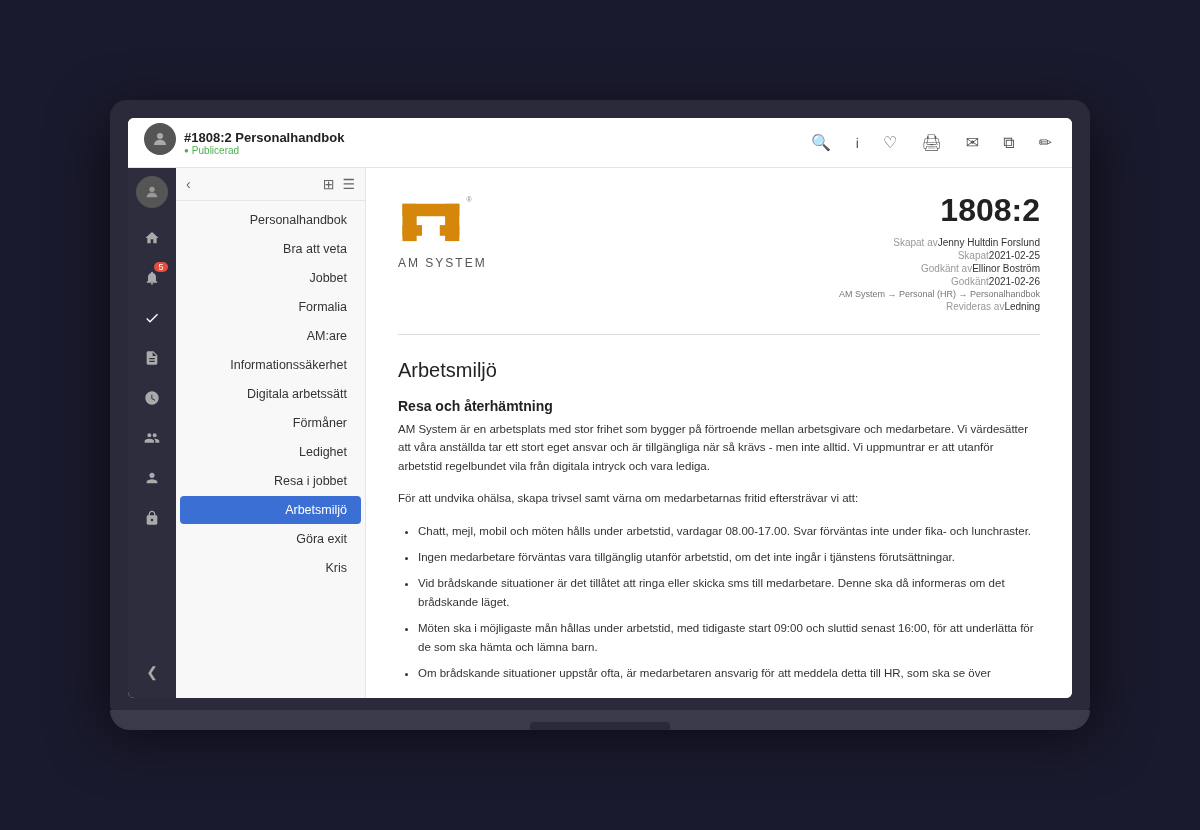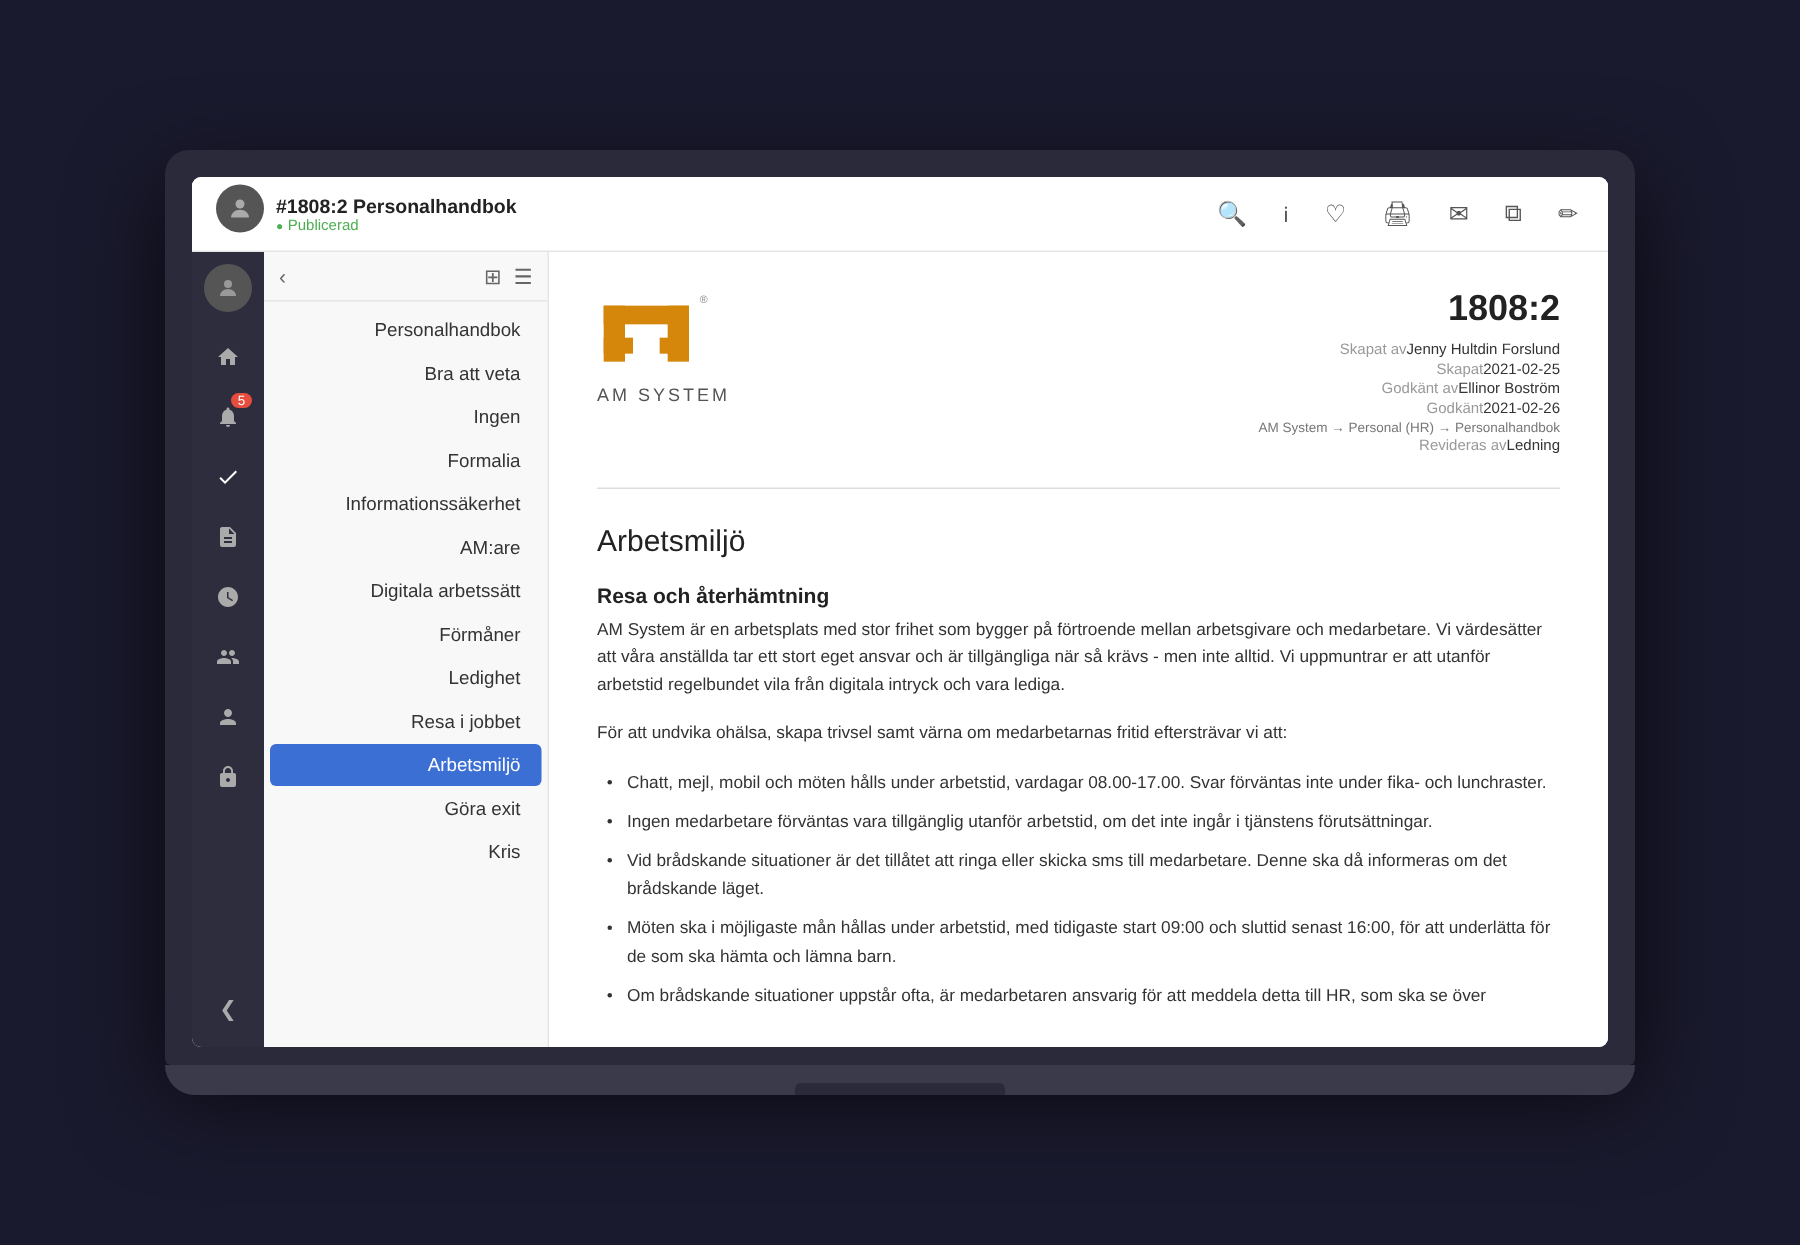--- a/index.html
+++ b/index.html
@@ -245,21 +245,21 @@
     .logo-text {
       font-size: 12px;
       color: #555;
       letter-spacing: 2px;
       font-weight: 500;
     }
     .doc-meta {
       text-align: right;
     }
     .doc-number {
-      font-size: 24px;
+      font-size: 32px;
       font-weight: 700;
       color: #222;
       margin-bottom: 8px;
     }
     .meta-row {
       display: flex;
       justify-content: flex-end;
       font-size: 10px;
       color: #666;
       margin-bottom: 2px;
@@ -390,24 +390,24 @@
             <div class="nav-panel-header">
               <span class="nav-panel-icon">‹</span>
               <div class="nav-panel-actions">
                 <span class="nav-panel-icon">⊞</span>
                 <span class="nav-panel-icon">☰</span>
               </div>
             </div>
             <div class="nav-items">
               <div class="nav-item">Personalhandbok</div>
               <div class="nav-item">Bra att veta</div>
-              <div class="nav-item">Ingen</div>
+              <div class="nav-item">Jobbet</div>
               <div class="nav-item">Formalia</div>
+              <div class="nav-item">AM:are</div>
               <div class="nav-item">Informationssäkerhet</div>
-              <div class="nav-item">AM:are</div>
               <div class="nav-item">Digitala arbetssätt</div>
               <div class="nav-item">Förmåner</div>
               <div class="nav-item">Ledighet</div>
               <div class="nav-item">Resa i jobbet</div>
               <div class="nav-item active">Arbetsmiljö</div>
               <div class="nav-item">Göra exit</div>
               <div class="nav-item">Kris</div>
             </div>
           </div>
 

